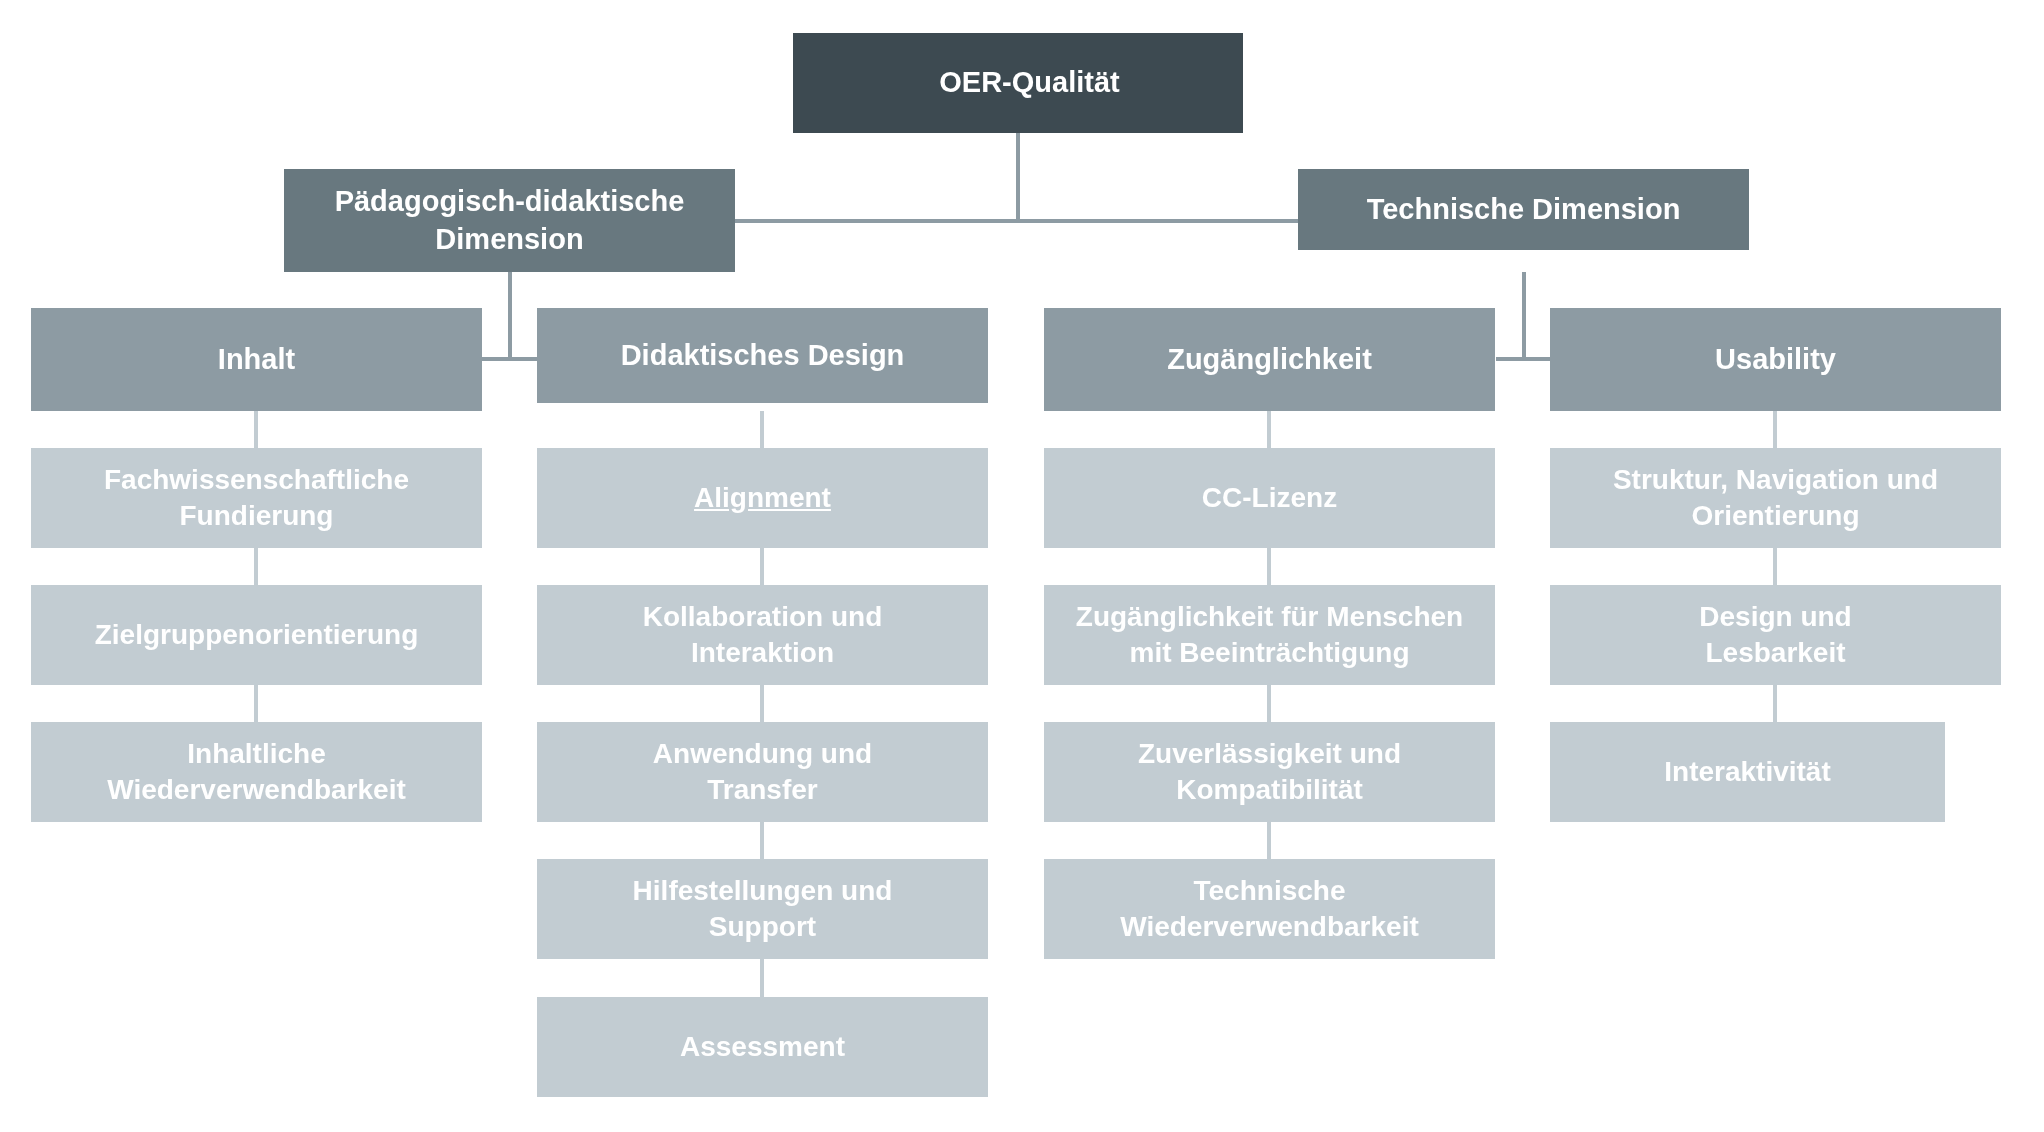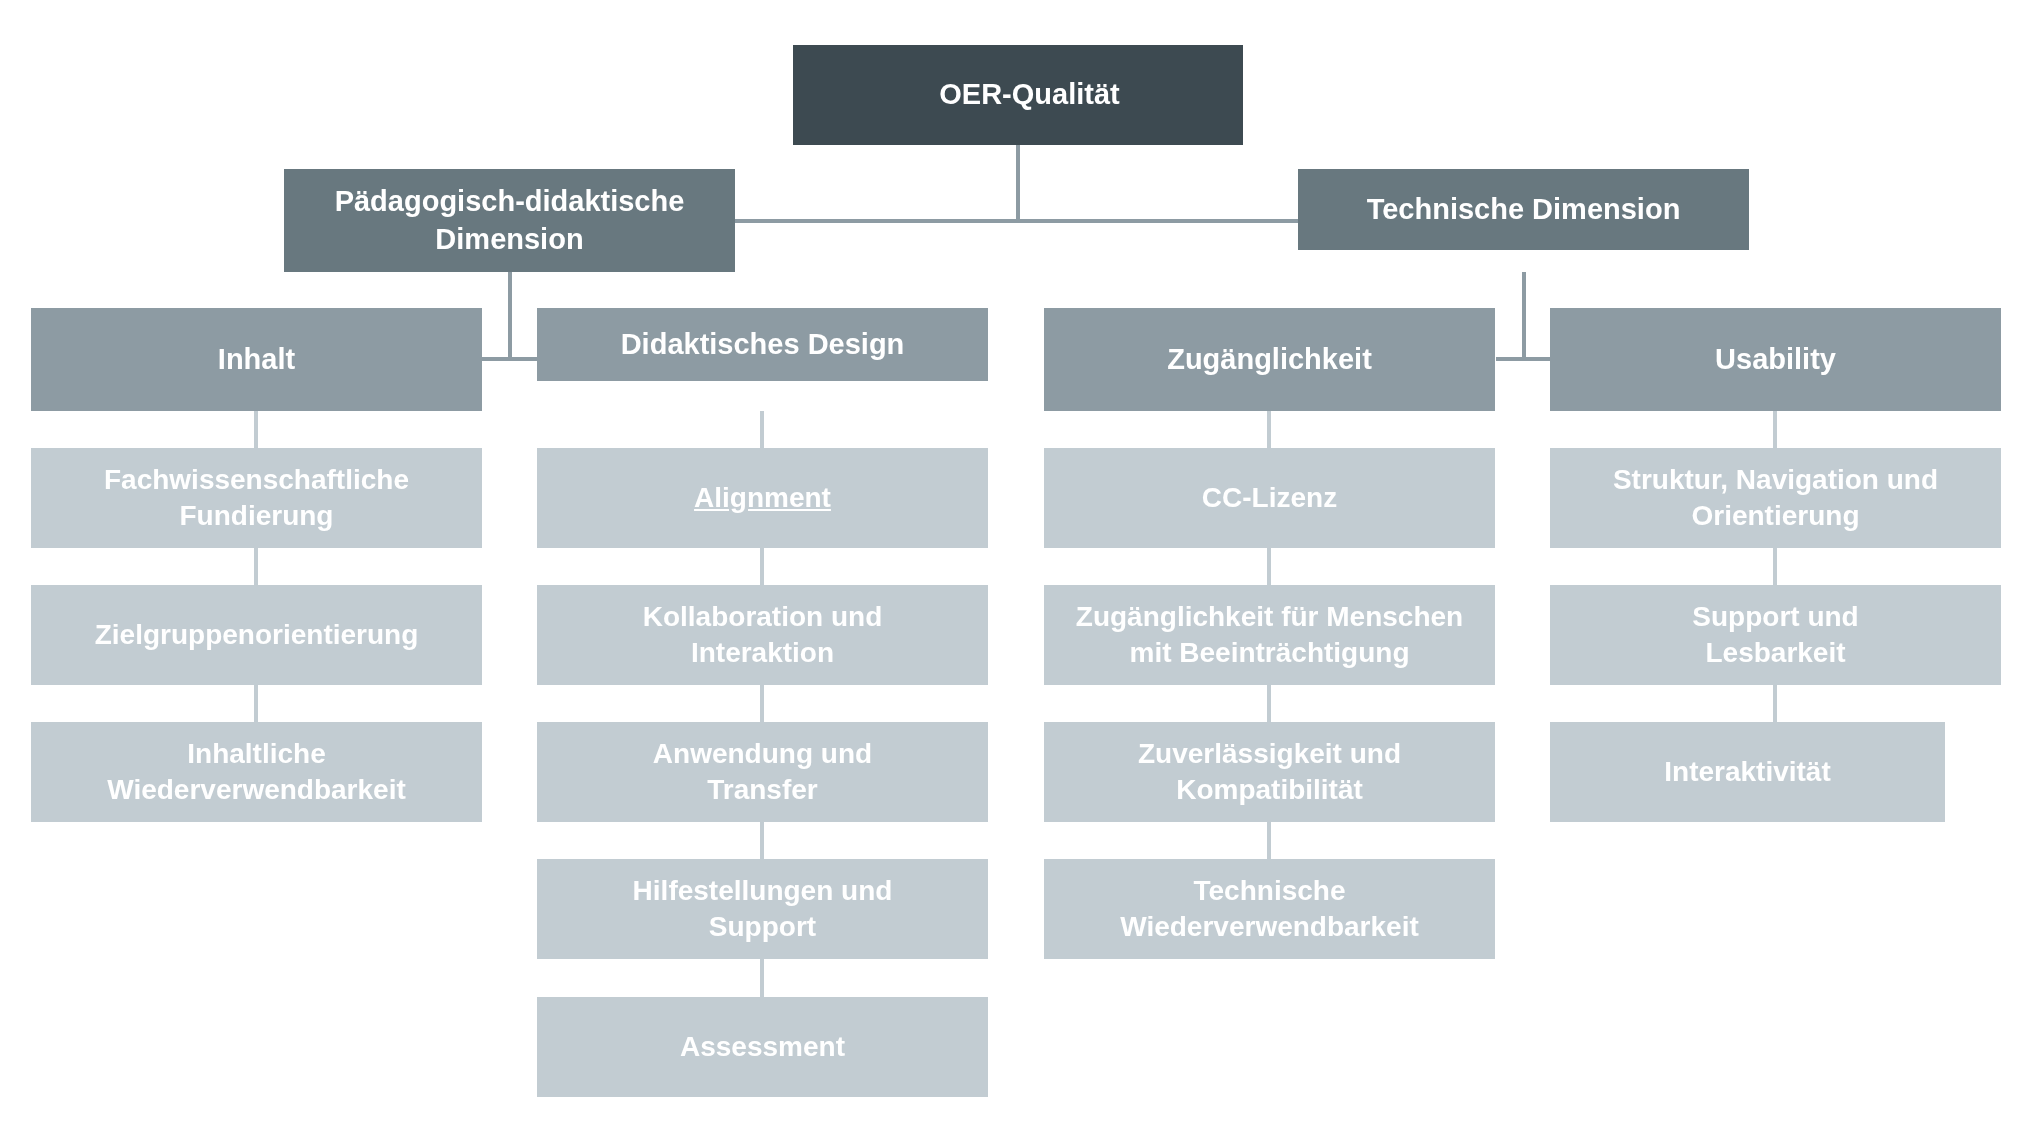--- a/index.html
+++ b/index.html
@@ -74,28 +74,28 @@
 
   <div class="line light" style="left:1267px; top:411px; width:4px; height:37px;"></div>
   <div class="line light" style="left:1267px; top:548px; width:4px; height:37px;"></div>
   <div class="line light" style="left:1267px; top:685px; width:4px; height:37px;"></div>
   <div class="line light" style="left:1267px; top:822px; width:4px; height:37px;"></div>
 
   <div class="line light" style="left:1773px; top:411px; width:4px; height:37px;"></div>
   <div class="line light" style="left:1773px; top:548px; width:4px; height:37px;"></div>
   <div class="line light" style="left:1773px; top:685px; width:4px; height:37px;"></div>
 
-  <div class="box root-box" style="left:793px; top:45px; width:450px; height:100px;padding-left:37px;">OER-Qualität</div>
+  <div class="box root-box" style="left:793px; top:33px; width:450px; height:100px;padding-left:37px;">OER-Qualität</div>
 
   <div class="box dim-box" style="left:284px; top:169px; width:451px; height:103px;">Pädagogisch-didaktische
 Dimension</div>
   <div class="box dim-box" style="left:1298px; top:169px; width:451px; height:81px;">Technische Dimension</div>
 
   <div class="box header-box" style="left:31px; top:308px; width:451px; height:103px;text-align:center;">Inhalt</div>
-  <div class="box header-box" style="left:537px; top:308px; width:451px; height:73px;">Didaktisches Design</div>
+  <div class="box header-box" style="left:537px; top:308px; width:451px; height:95px;">Didaktisches Design</div>
   <div class="box header-box" style="left:1044px; top:308px; width:451px; height:103px;">Zugänglichkeit</div>
   <div class="box header-box" style="left:1550px; top:308px; width:451px; height:103px;">Usability</div>
 
   <div class="box item-box" style="left:31px; top:448px; width:451px; height:100px;">Fachwissenschaftliche
 Fundierung</div>
   <div class="box item-box" style="left:31px; top:585px; width:451px; height:100px;">Zielgruppenorientierung</div>
   <div class="box item-box" style="left:31px; top:722px; width:451px; height:100px;">Inhaltliche
 Wiederverwendbarkeit</div>
 
   <div class="box item-box" style="left:537px; top:448px; width:451px; height:100px;text-decoration:underline;">Alignment</div>
@@ -110,17 +110,17 @@
   <div class="box item-box" style="left:1044px; top:448px; width:451px; height:100px;">CC-Lizenz</div>
   <div class="box item-box" style="left:1044px; top:585px; width:451px; height:100px;">Zugänglichkeit für Menschen
 mit Beeinträchtigung</div>
   <div class="box item-box" style="left:1044px; top:722px; width:451px; height:100px;">Zuverlässigkeit und
 Kompatibilität</div>
   <div class="box item-box" style="left:1044px; top:859px; width:451px; height:100px;text-align:center;">Technische
 Wiederverwendbarkeit</div>
 
   <div class="box item-box" style="left:1550px; top:448px; width:451px; height:100px;">Struktur, Navigation und
 Orientierung</div>
-  <div class="box item-box" style="left:1550px; top:585px; width:451px; height:100px;">Support und
+  <div class="box item-box" style="left:1550px; top:585px; width:451px; height:100px;">Design und
 Lesbarkeit</div>
   <div class="box item-box" style="left:1550px; top:722px; width:395px; height:100px;">Interaktivität</div>
 
 </div>
 
 </body></html>

